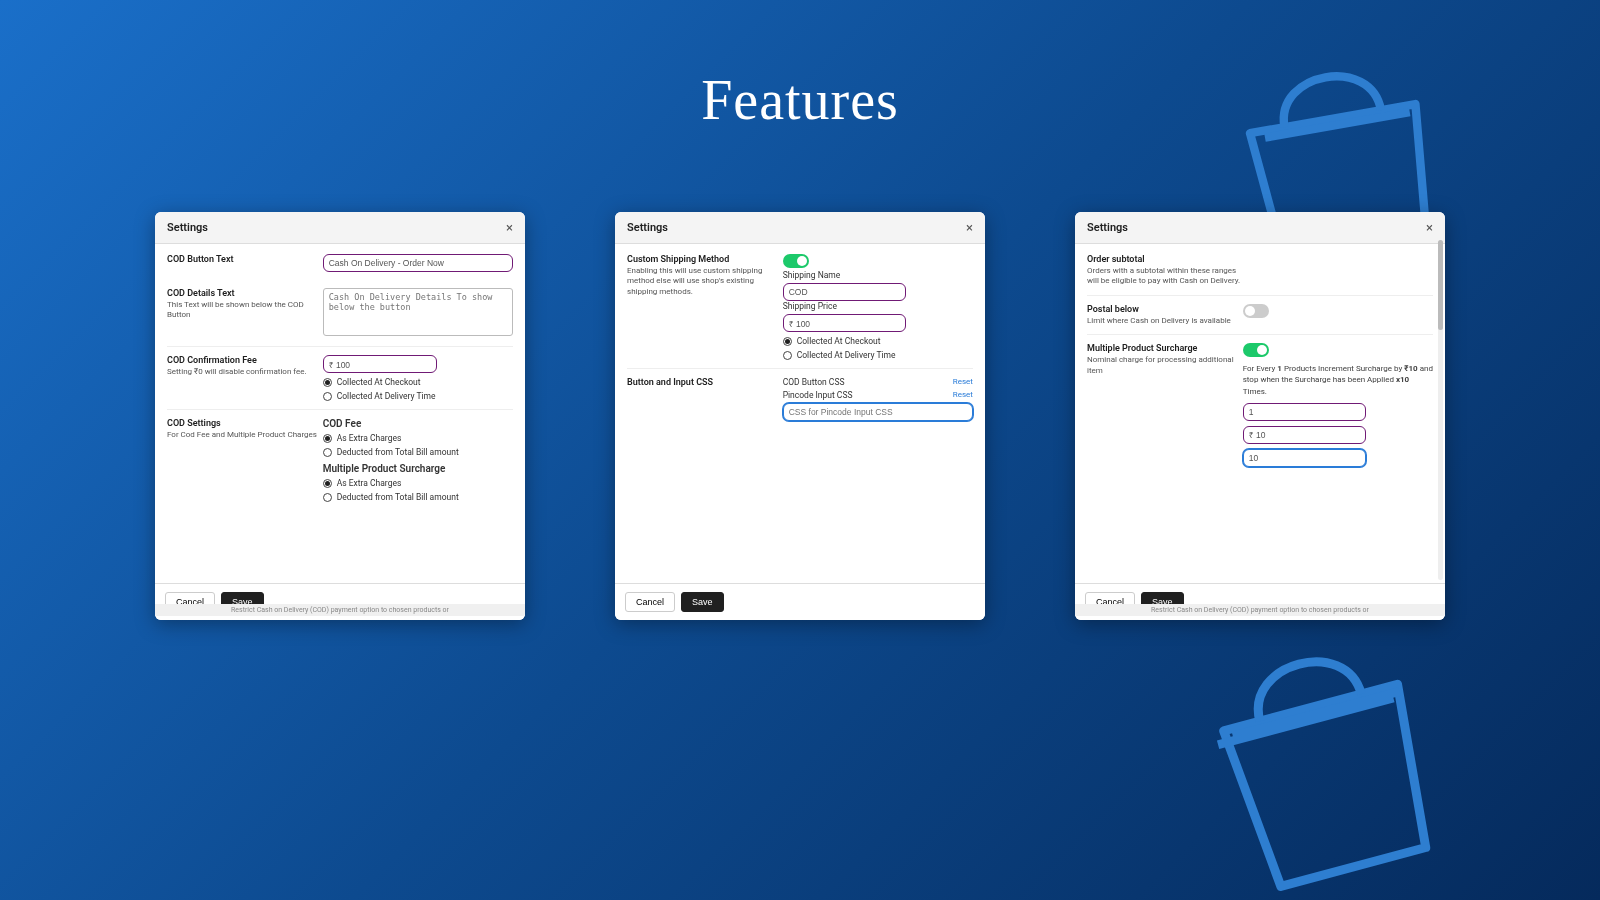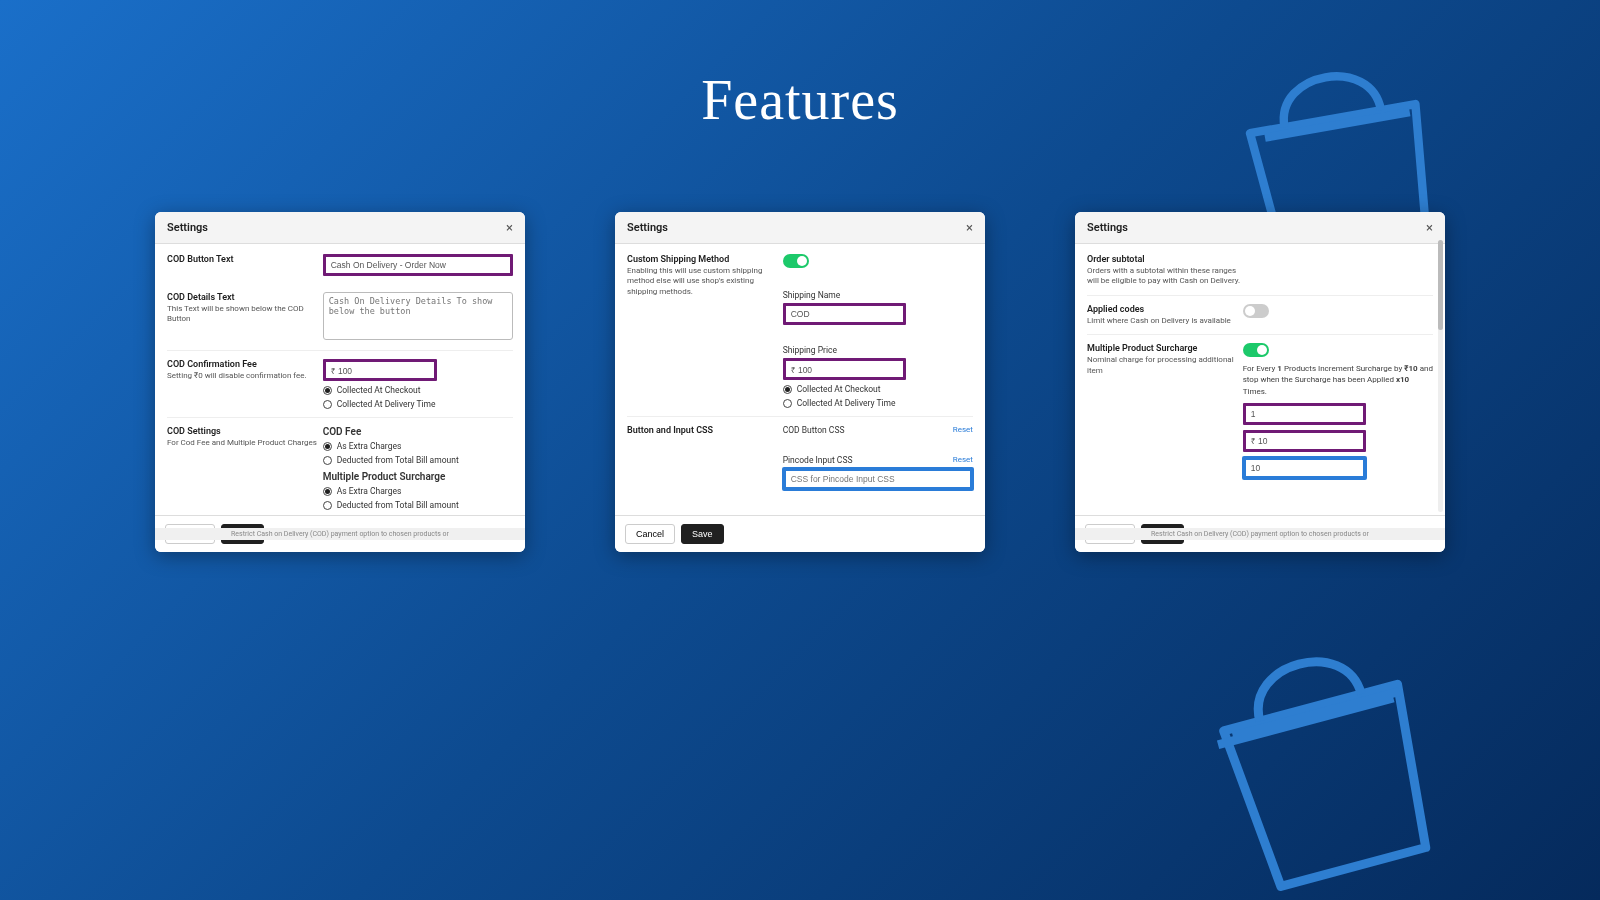--- a/index.html
+++ b/index.html
@@ -12,21 +12,21 @@
 .page-title {
   text-align: center; color: #fff; font-size: 56px; font-weight: 400;
   padding-top: 68px; font-family: Georgia, serif; letter-spacing: 1px;
 }
 .bag-icon { position: absolute; }
 .bag-icon.top { top: 20px; right: 120px; width: 280px; height: 280px; }
 .bag-icon.bottom { bottom: 0; right: 120px; width: 300px; height: 300px; }
 
 .cards { display: flex; justify-content: center; gap: 90px; margin-top: 80px; padding: 0 60px; }
 .modal {
-  width: 370px; height: 340px; background: #fff; border-radius: 6px;
+  width: 370px; height: 408px; background: #fff; border-radius: 6px;
   box-shadow: 0 4px 20px rgba(0,0,0,.35); position: relative; overflow: hidden;
   display: flex; flex-direction: column;
 }
 .modal-header {
   background: #f4f4f4; border-bottom: 1px solid #ddd; padding: 9px 12px;
   display: flex; justify-content: space-between; align-items: center;
 }
 .modal-title { font-size: 11px; font-weight: 600; color: #202020; }
 .close-btn { font-size: 13px; color: #555; cursor: pointer; line-height: 1; }
 .modal-body { flex: 1; overflow-y: auto; padding: 10px 12px; font-size: 9px; color: #333; }
@@ -38,49 +38,49 @@
 .btn.primary { background: #202020; color: #fff; border-color: #202020; }
 
 .setting-row { display: flex; margin-bottom: 8px; border-bottom: 1px solid #eee; padding-bottom: 8px; }
 .setting-row.nb { border-bottom: none; }
 .setting-left { width: 45%; }
 .setting-right { width: 55%; }
 .setting-label { font-size: 9px; font-weight: 600; color: #202020; }
 .setting-desc { font-size: 8px; color: #555; margin-top: 2px; line-height: 1.3; }
 
 input[type="text"] {
-  width: 100%; font-size: 8.5px; padding: 3px 5px; border: 3px solid #701a75; border-radius: 1px;
+  width: 100%; font-size: 8.5px; padding: 3px 5px; border: 1px solid #701a75; border-radius: 6px;
   color: #555;
 }
 input[type="text"].active { border-color: #2a7cd8; box-shadow: 0 0 0 1px #2a7cd8; }
 textarea {
   width: 100%; font-size: 8.5px; padding: 3px 5px; border: 1px solid #bbb; border-radius: 3px;
   resize: none; color: #888;
 }
-.field-label { font-size: 8.5px; color: #333; margin-bottom: 3px; margin-top: 20px; }
+.field-label { font-size: 8.5px; color: #333; margin-bottom: 3px; margin-top: 0; }
 .field-label:first-child { margin-top: 0; }
 .radio-row { display: flex; align-items: center; gap: 5px; margin-top: 4px; font-size: 8.5px; color: #333; }
 .radio { width: 9px; height: 9px; border: 1.5px solid #444; border-radius: 50%; display: inline-flex; align-items: center; justify-content: center; }
 .radio.checked::after { content: ""; width: 5px; height: 5px; background: #202020; border-radius: 50%; }
 .sub-label { font-size: 10px; font-weight: 600; margin-top: 6px; }
 
 .toggle { width: 26px; height: 14px; border-radius: 7px; position: relative; display: inline-block; }
 .toggle.on { background: #1cc96a; }
 .toggle.off { background: #ccc; }
 .toggle::after { content: ""; width: 10px; height: 10px; background: #fff; border-radius: 50%; position: absolute; top: 2px; }
 .toggle.on::after { right: 2px; }
 .toggle.off::after { left: 2px; }
 
 .reset-link { font-size: 8px; color: #2a7cd8; float: right; cursor: pointer; }
 .top-toggle-row { display: flex; justify-content: space-between; align-items: flex-start; }
 
 .subnote { font-size: 8px; color: #414141; line-height: 1.4; margin-bottom: 6px; }
 .subnote b { font-weight: 700; }
 
-.bottom-strip { position: absolute; bottom: 12px; left: 0; right: 0; height: 12px; background: #f0f0f0; font-size: 7px; color: #888; text-align: center; line-height: 12px; overflow: hidden; }
+.bottom-strip { position: absolute; bottom: 4px; left: 0; right: 0; height: 12px; background: #f0f0f0; font-size: 7px; color: #888; text-align: center; line-height: 12px; overflow: hidden; }
 
 .scroll-shadow { position: absolute; right: 2px; top: 28px; bottom: 40px; width: 5px; background: #eee; border-radius: 3px; }
 .scroll-thumb { position: absolute; right: 2px; top: 28px; width: 5px; height: 90px; background: #bbb; border-radius: 3px; }
 </style>
 </head>
 <body>
 
 <svg class="bag-icon top" viewBox="0 0 200 200">
   <g stroke="#2e7ed0" stroke-width="6" fill="none" stroke-linejoin="round" transform="rotate(-10 100 100)">
     <path d="M40 70 L160 70 L150 180 L50 180 Z"></path>
@@ -229,21 +229,21 @@
     </div>
     <div class="modal-body">
       <div class="setting-row">
         <div class="setting-left">
           <div class="setting-label">Order subtotal</div>
           <div class="setting-desc">Orders with a subtotal within these ranges will be eligible to pay with Cash on Delivery.</div>
         </div>
       </div>
       <div class="setting-row">
         <div class="setting-left">
-          <div class="setting-label">Applied codes</div>
+          <div class="setting-label">Postal below</div>
           <div class="setting-desc">Limit where Cash on Delivery is available</div>
         </div>
         <div class="setting-right">
           <span class="toggle off"></span>
         </div>
       </div>
       <div class="setting-row nb">
         <div class="setting-left">
           <div class="setting-label">Multiple Product Surcharge</div>
           <div class="setting-desc">Nominal charge for processing additional item</div>

